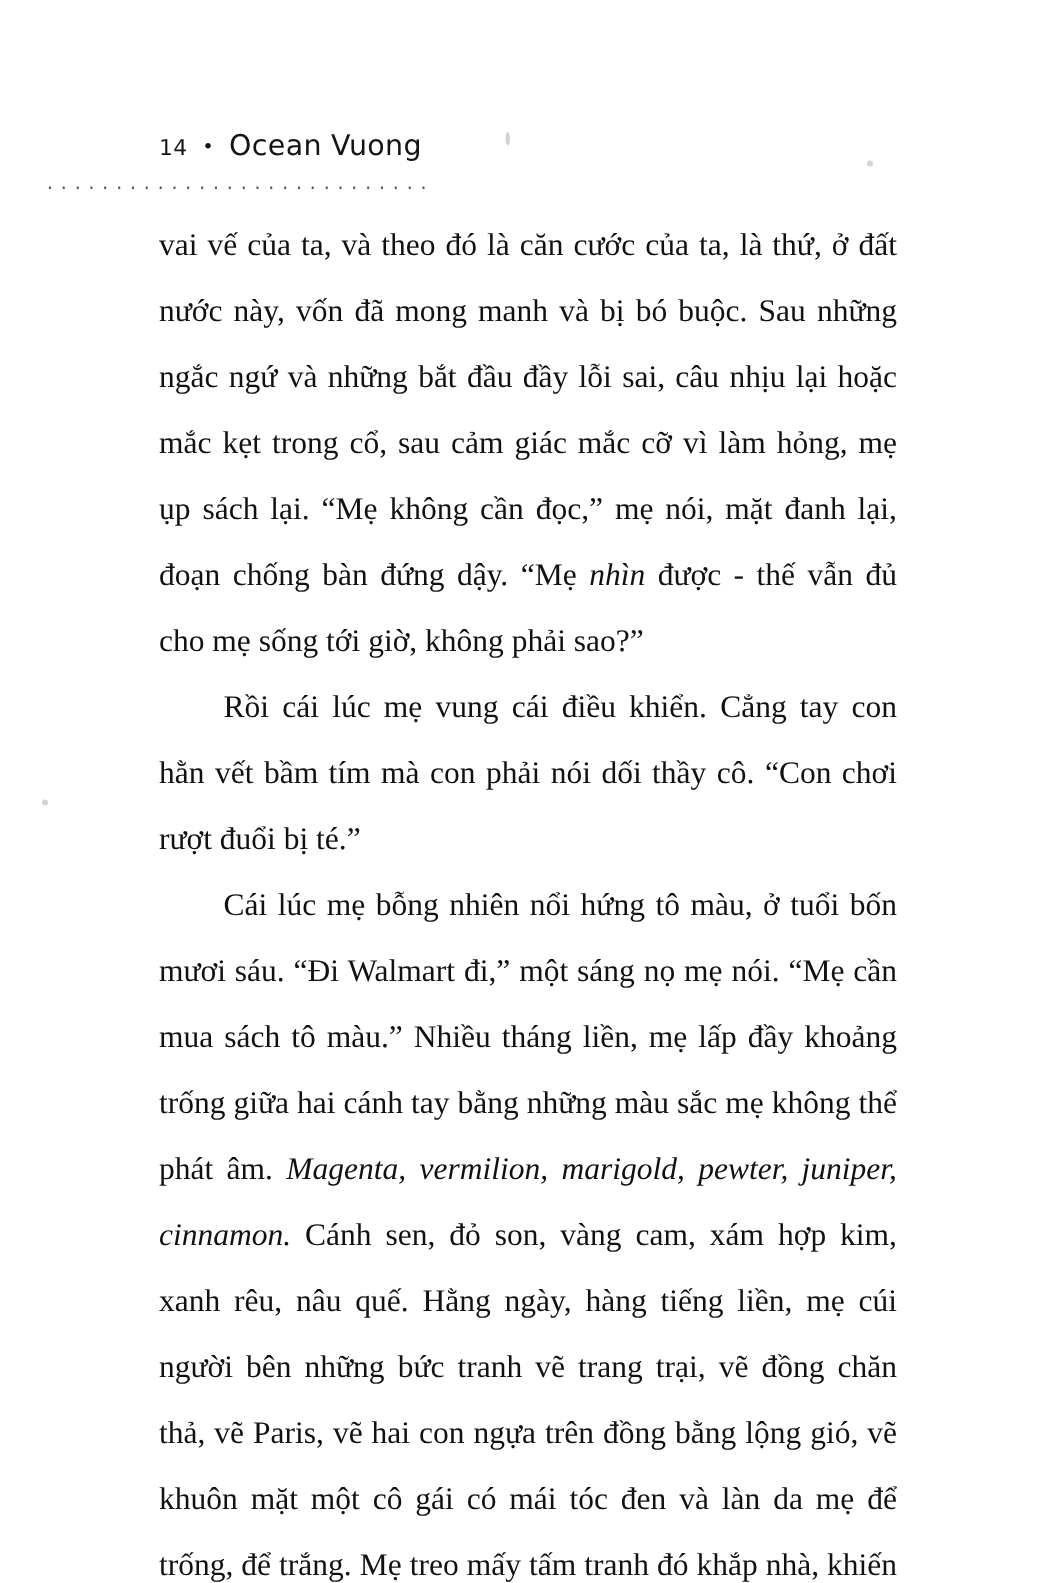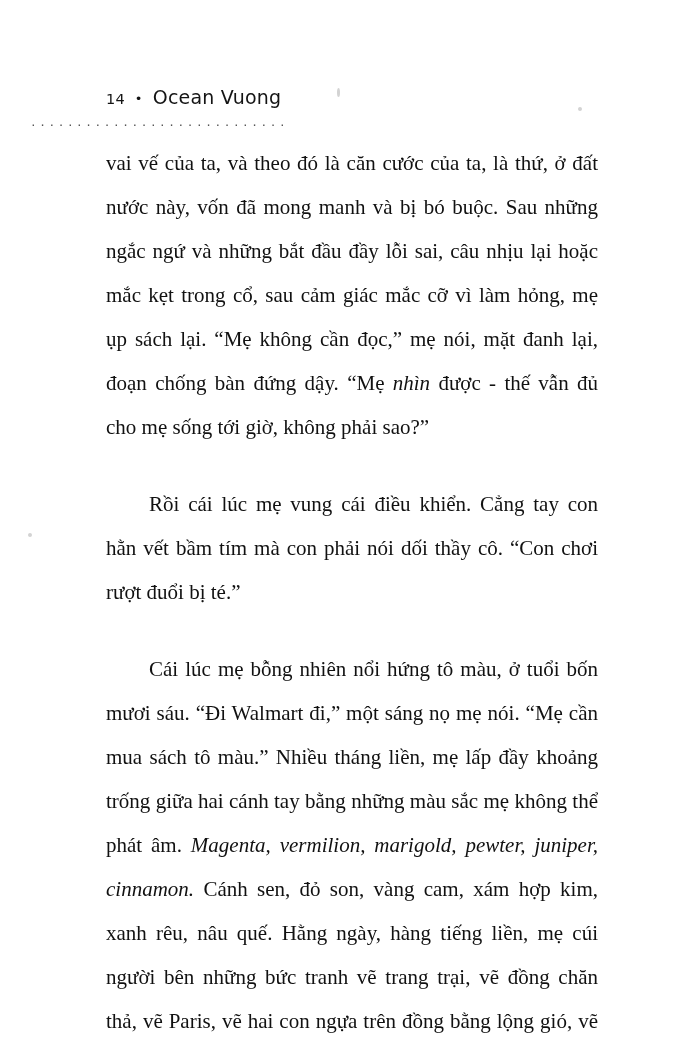--- a/index.html
+++ b/index.html
@@ -73,21 +73,20 @@
     text-align: justify;
     text-justify: inter-word;
     color: #111;
     -webkit-font-smoothing: antialiased;
   }
   .body-text p {
     margin: 0;
   }
   .body-text p.indent {
     text-indent: 2.05em;
-    margin-top: 33px;
   }
   .body-text i {
     font-style: italic;
   }
 
   
   .watermark {
     position: absolute;
     left: 0;
     top: 930px;

